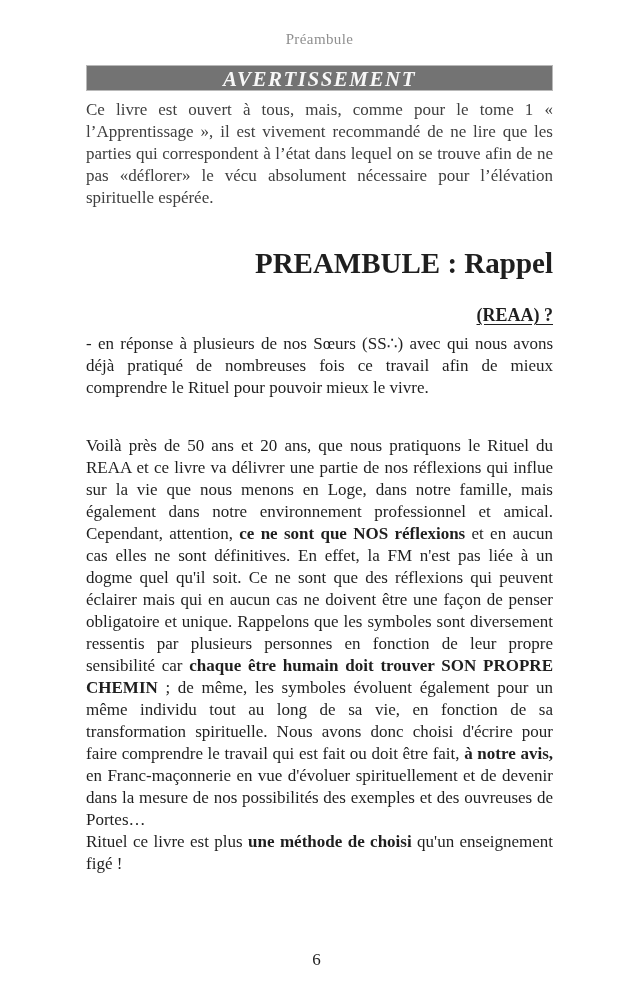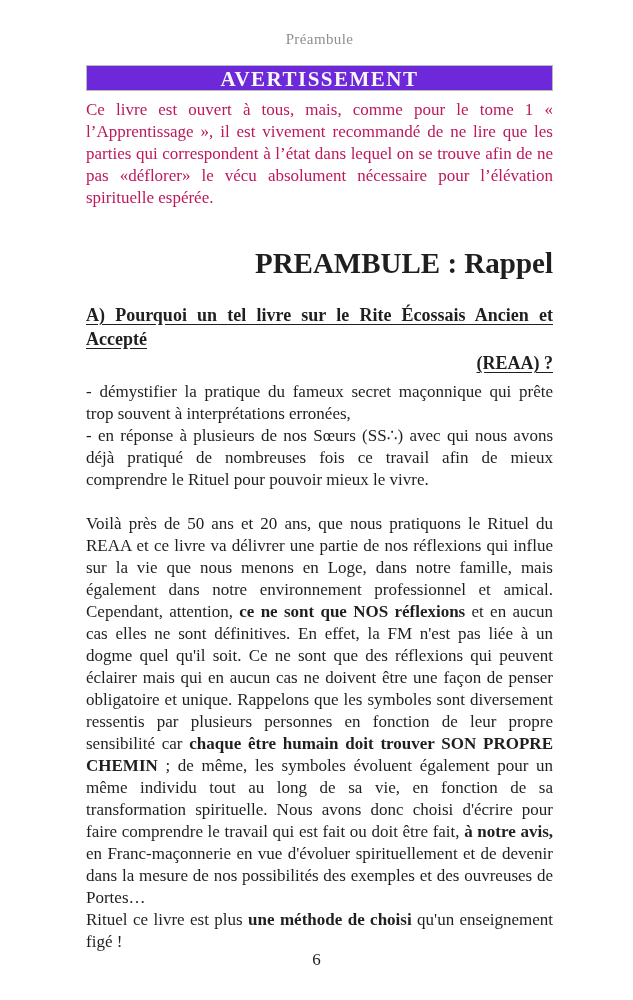--- a/index.html
+++ b/index.html
@@ -53,49 +53,47 @@
   .heading-line { text-align: right; }
   .heading-line.justify { text-align: justify; text-align-last: justify; }
   .heading-line span { text-decoration: underline; text-underline-offset: 3px; }
   .body-text { margin-top: 6px; }
   .body-text p {
     margin: 0;
     font-size: 17px;
     line-height: 22px;
     text-align: justify;
   }
-  .body-text p.gap { margin-top: 22px; }
+  .body-text p.gap { margin-top: 36px; }
   .page-number {
     position: absolute;
     bottom: 30px; left: 0; right: 0;
     text-align: center;
     font-size: 17px;
     color: #1f1f1f;
   }
 </style>
 </head>
 <body>
 
 <div class="page">
 
   <div class="running-header">Préambule</div>
 
-  <div class="banner" style="background: #6d28d9; color: rgb(247, 247, 247);">AVERTISSEMENT</div>
+  <div class="banner" style="background: #737373; color: rgb(247, 247, 247); font-style: italic;">AVERTISSEMENT</div>
 
-  <div class="warning" style="color: #be185d;">Ce livre est ouvert à tous, mais, comme pour le tome 1 « l’Apprentissage »,  il est vivement recommandé de ne lire que les parties qui correspondent à l’état dans lequel on se trouve afin de ne pas «déflorer» le vécu absolument nécessaire pour l’élévation spirituelle espérée.</div>
+  <div class="warning" style="color: #404040;">Ce livre est ouvert à tous, mais, comme pour le tome 1 « l’Apprentissage »,  il est vivement recommandé de ne lire que les parties qui correspondent à l’état dans lequel on se trouve afin de ne pas «déflorer» le vécu absolument nécessaire pour l’élévation spirituelle espérée.</div>
 
   <div class="main-title">PREAMBULE : Rappel</div>
 
   <div class="section-heading">
-      <div class="heading-line justify"><span>A) Pourquoi un tel livre sur le Rite Écossais Ancien et Accepté</span></div>
       <div class="heading-line"><span>(REAA) ?</span></div>
     </div>
 
   <div class="body-text">
-      <p><span>- démystifier la pratique du fameux secret maçonnique qui prête trop souvent à interprétations erronées,</span></p>
       <p><span>- en réponse à plusieurs de nos Sœurs (SS∴) avec qui nous avons déjà pratiqué de nombreuses fois ce travail afin de mieux comprendre le Rituel pour pouvoir mieux le vivre.</span></p>
       <p class="gap"><span>Voilà près de 50 ans et 20 ans, que nous pratiquons le Rituel du REAA et ce livre va délivrer une partie de nos réflexions qui influe sur la vie que nous menons en Loge, dans notre famille, mais également dans notre environnement professionnel et amical. Cependant, attention, </span><b>ce ne sont que NOS réflexions</b><span> et en aucun cas elles ne sont définitives. En effet, la FM n'est pas liée à un dogme quel qu'il soit. Ce ne sont que des réflexions qui peuvent éclairer mais qui en aucun cas ne doivent être une façon de penser obligatoire et unique. Rappelons que les symboles sont diversement ressentis par plusieurs personnes en fonction de leur propre sensibilité car </span><b>chaque être humain doit trouver SON PROPRE CHEMIN</b><span> ; de même, les symboles évoluent également pour un même individu tout au long de sa vie, en fonction de sa transformation spirituelle. Nous avons donc choisi d'écrire pour faire comprendre le travail qui est fait ou doit être fait, </span><b>à notre avis,</b><span> en Franc-maçonnerie en vue d'évoluer spirituellement et de devenir dans la mesure de nos possibilités des exemples et des ouvreuses de Portes…</span></p>
       <p><span>Rituel ce livre est plus </span><b>une méthode de choisi</b><span> qu'un enseignement figé !</span></p>
     </div>
 
   <div class="page-number">6</div>
 
 </div>
 
 </body></html>

